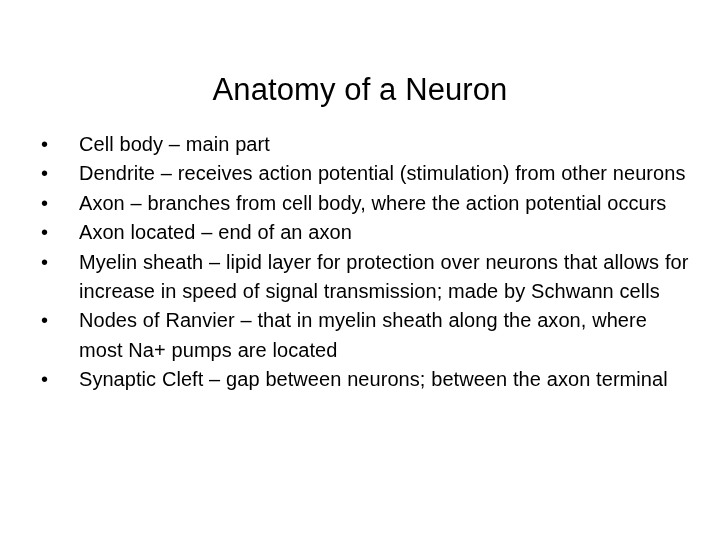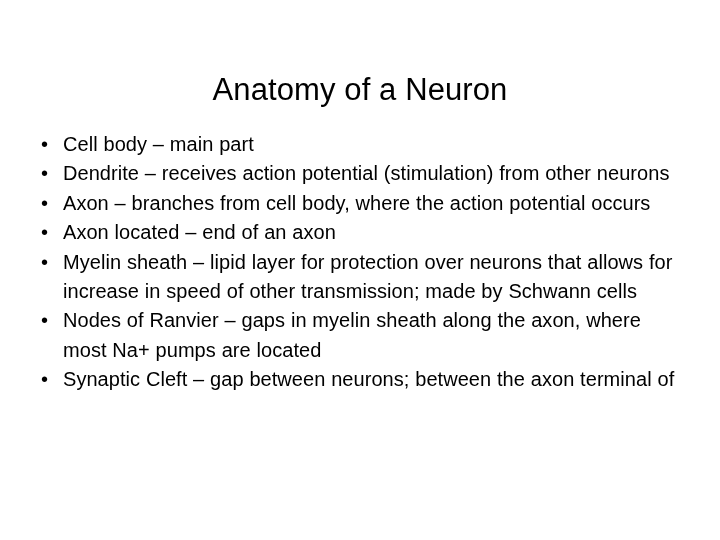--- a/index.html
+++ b/index.html
@@ -68,20 +68,21 @@
     top: 0;
     width: 18px;
     font-size: 20px;
     line-height: 29.4px;
     color: #000000;
     text-align: left;
   }
 
   .bullet-text {
     display: block;
+    margin-left: 16px;
   }
 </style>
 </head>
 <body>
 
 <div class="slide">
 
   <h1 class="slide-title">Anatomy of a Neuron</h1>
 
   <div class="body-block">
@@ -102,26 +103,26 @@
         <span class="bullet-text">Axon – branches from cell body, where the action potential occurs</span>
       </li>
 
       <li class="bullet-item">
         <span class="bullet-marker">•</span>
         <span class="bullet-text">Axon located – end of an axon</span>
       </li>
 
       <li class="bullet-item">
         <span class="bullet-marker">•</span>
-        <span class="bullet-text">Myelin sheath – lipid layer for protection over neurons that allows for increase in speed of other transmission; made by Schwann cells</span>
+        <span class="bullet-text">Myelin sheath – lipid layer for protection over neurons that allows for increase in speed of signal transmission; made by Schwann cells</span>
       </li>
 
       <li class="bullet-item">
         <span class="bullet-marker">•</span>
-        <span class="bullet-text">Nodes of Ranvier – gaps in myelin sheath along the axon, where most Na+ pumps are located</span>
+        <span class="bullet-text">Nodes of Ranvier – that in myelin sheath along the axon, where most Na+ pumps are located</span>
       </li>
 
       <li class="bullet-item">
         <span class="bullet-marker">•</span>
         <span class="bullet-text">Synaptic Cleft – gap between neurons; between the axon terminal of 4 neuron and the dendrite of a 2nd neuron</span>
       </li>
 
     </ul>
   </div>
 

